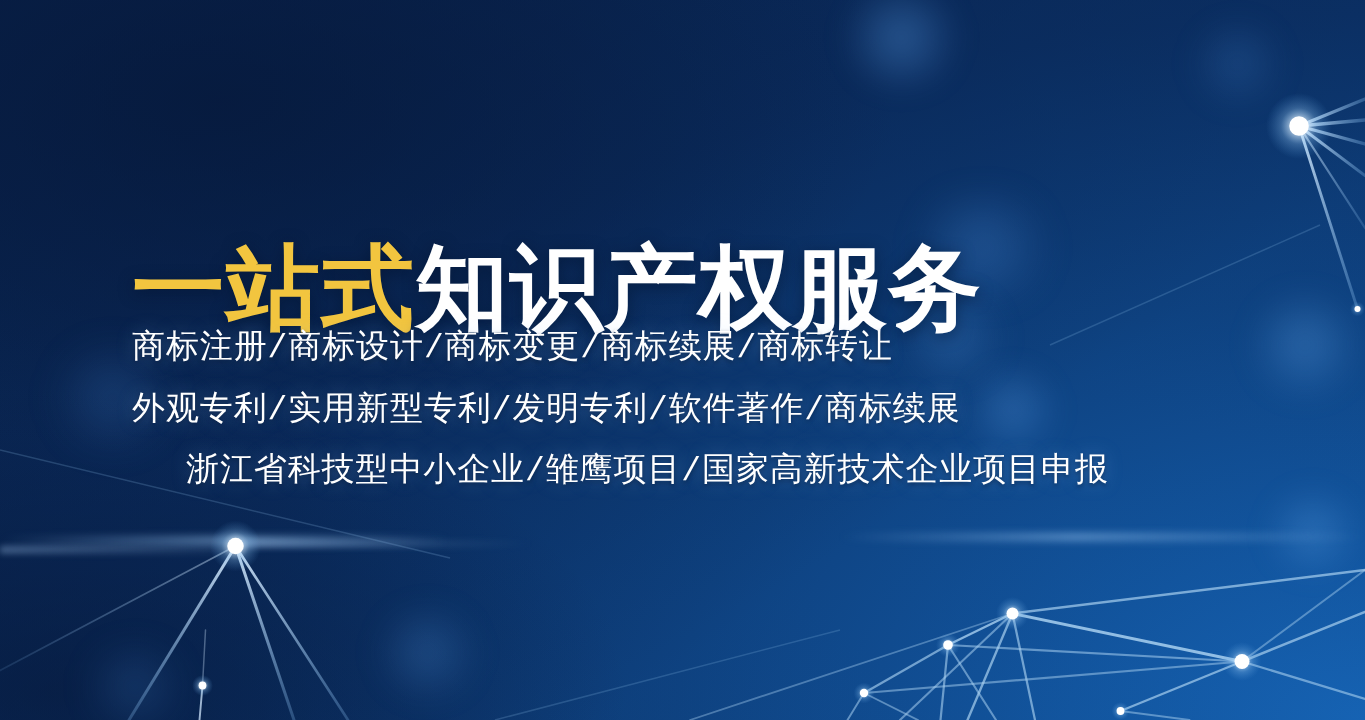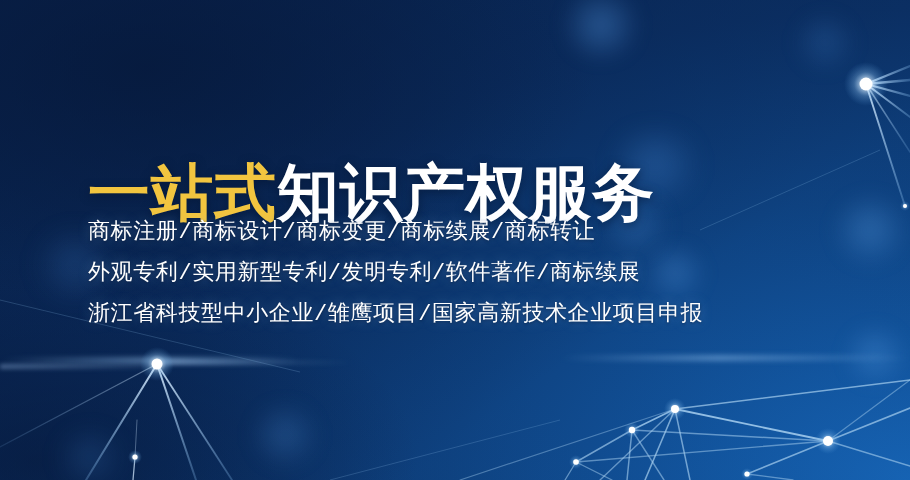--- a/index.html
+++ b/index.html
@@ -121,21 +121,21 @@
   .subline {
     color: #ffffff;
     font-size: 22px;
     line-height: 1.0;
     letter-spacing: 0.6px;
     white-space: nowrap;
     margin-bottom: 19px;
     text-shadow: 0 0 12px rgba(150,200,255,0.35), 0 1px 3px rgba(4,18,44,0.6);
     font-family: Liberation Mono, monospace;
   }
-  .subline:last-child { margin-bottom: 0; }
+  .subline:last-child { margin-bottom: 0; margin-left: 36px; }
 </style>
 </head>
 <body>
 
 <div id="banner">
 
   <div class="bg-base"></div>
   <div class="bg-tint"></div>
   <div class="bg-vignette"></div>
 

